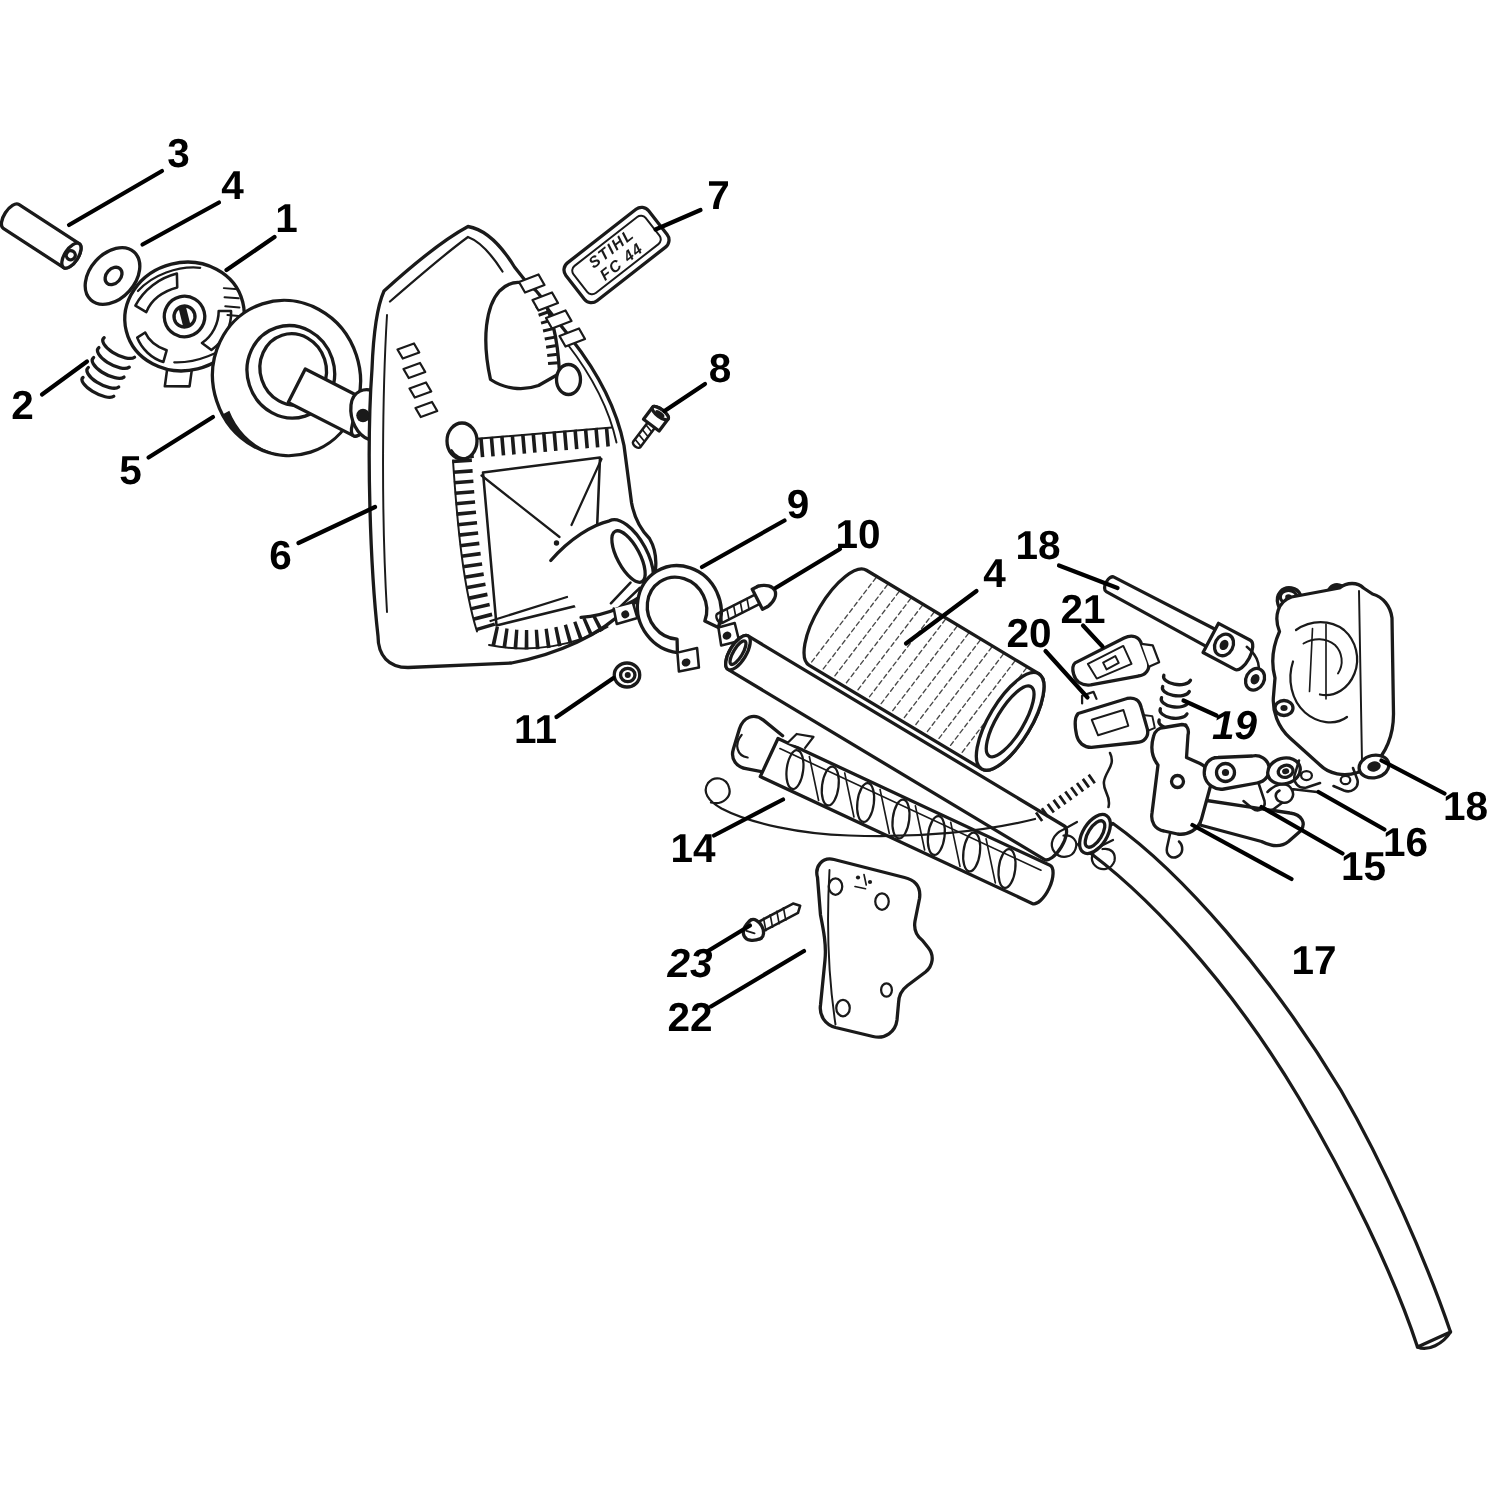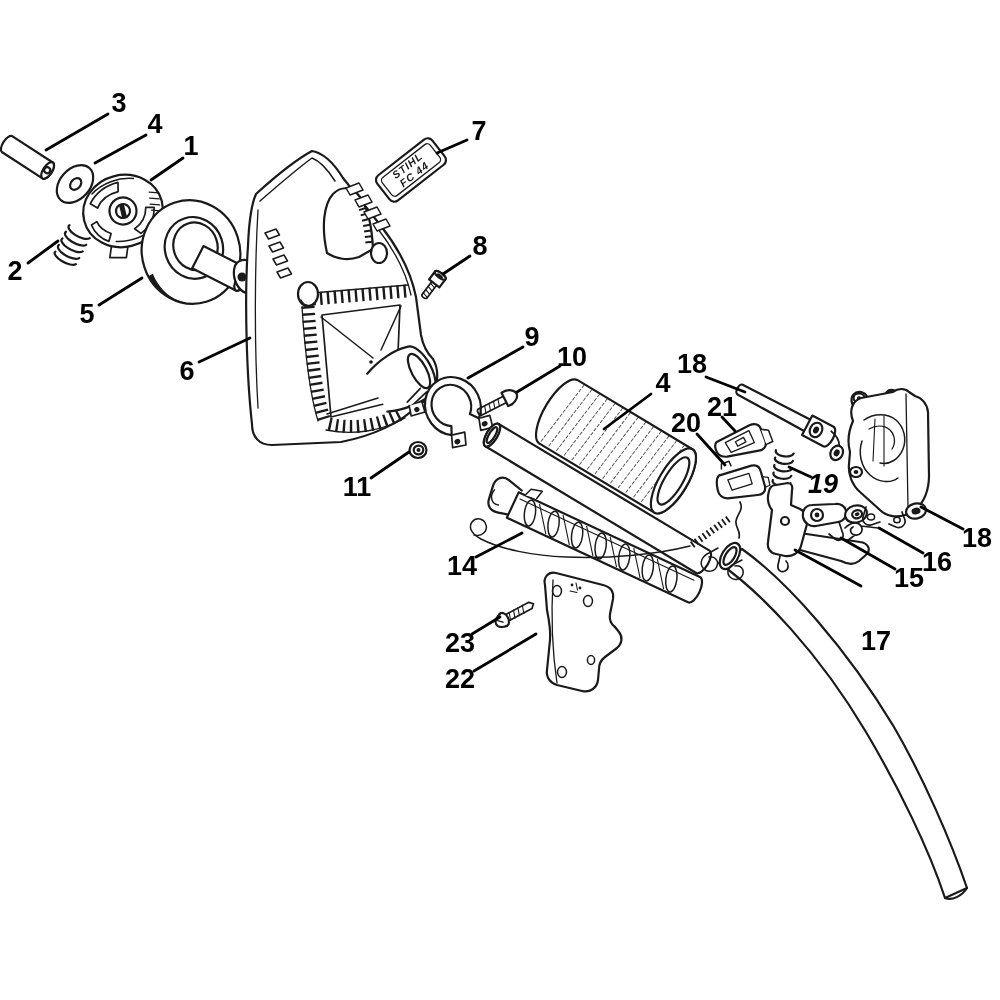--- a/index.html
+++ b/index.html
@@ -330,15 +330,15 @@
       <div class="callout" style="left: 663px; top: 383px;">4</div>
       <div class="callout" style="left: 977px; top: 538px;">18</div>
       <div class="callout" style="left: 909px; top: 578px;">15</div>
       <div class="callout" style="left: 937px; top: 562px;">16</div>
       <div class="callout" style="left: 876px; top: 594px; margin-top: 47px;">17</div>
       <div class="callout" style="left: 692px; top: 352px; margin-top: 12px;">18</div>
       <div class="callout" style="left: 823px; top: 484px; font-style: italic;">19</div>
       <div class="callout" style="left: 686px; top: 423px;">20</div>
       <div class="callout" style="left: 712px; top: 407px; margin-left: 10px;">21</div>
       <div class="callout" style="left: 460px; top: 679px; text-align: right;">22</div>
-      <div class="callout" style="left: 460px; top: 643px;">23</div>
+      <div class="callout" style="left: 460px; top: 643px; font-style: italic;">23</div>
     </div>
 </div>
 
 </body></html>

